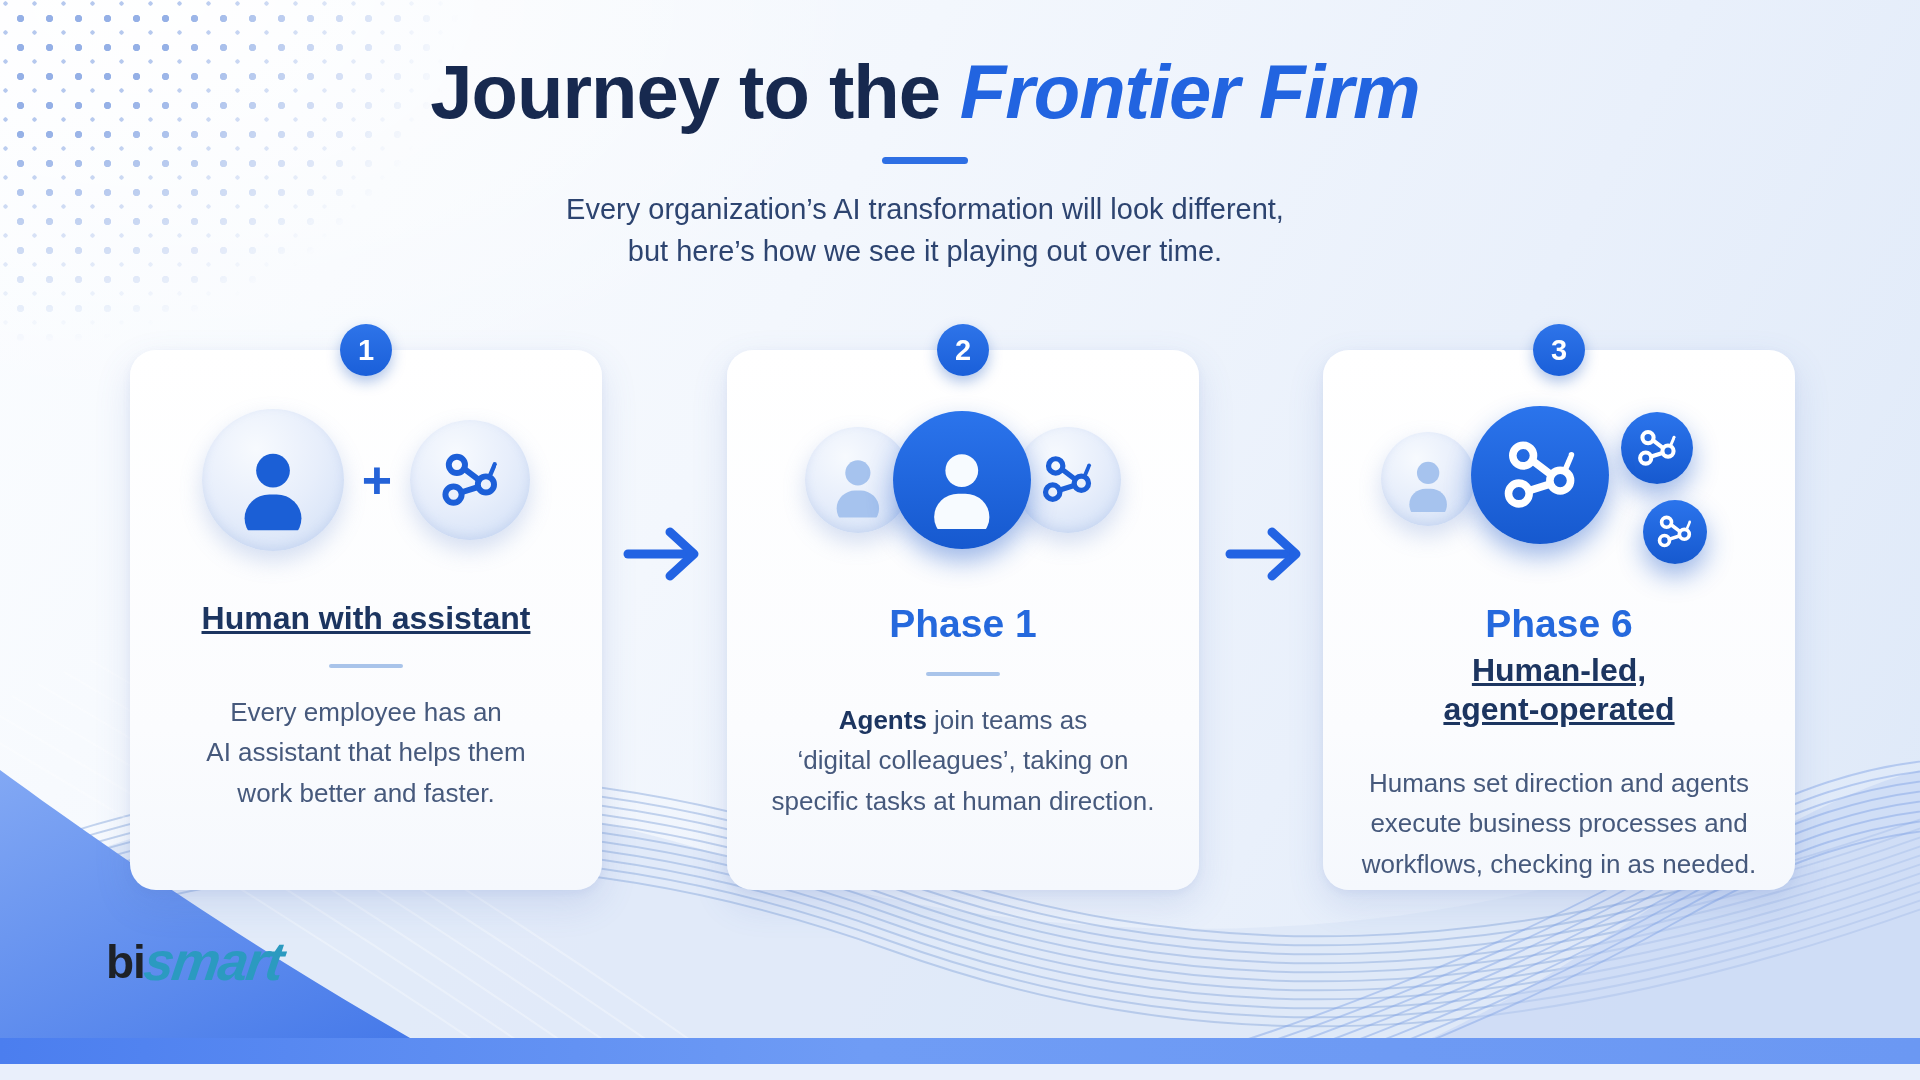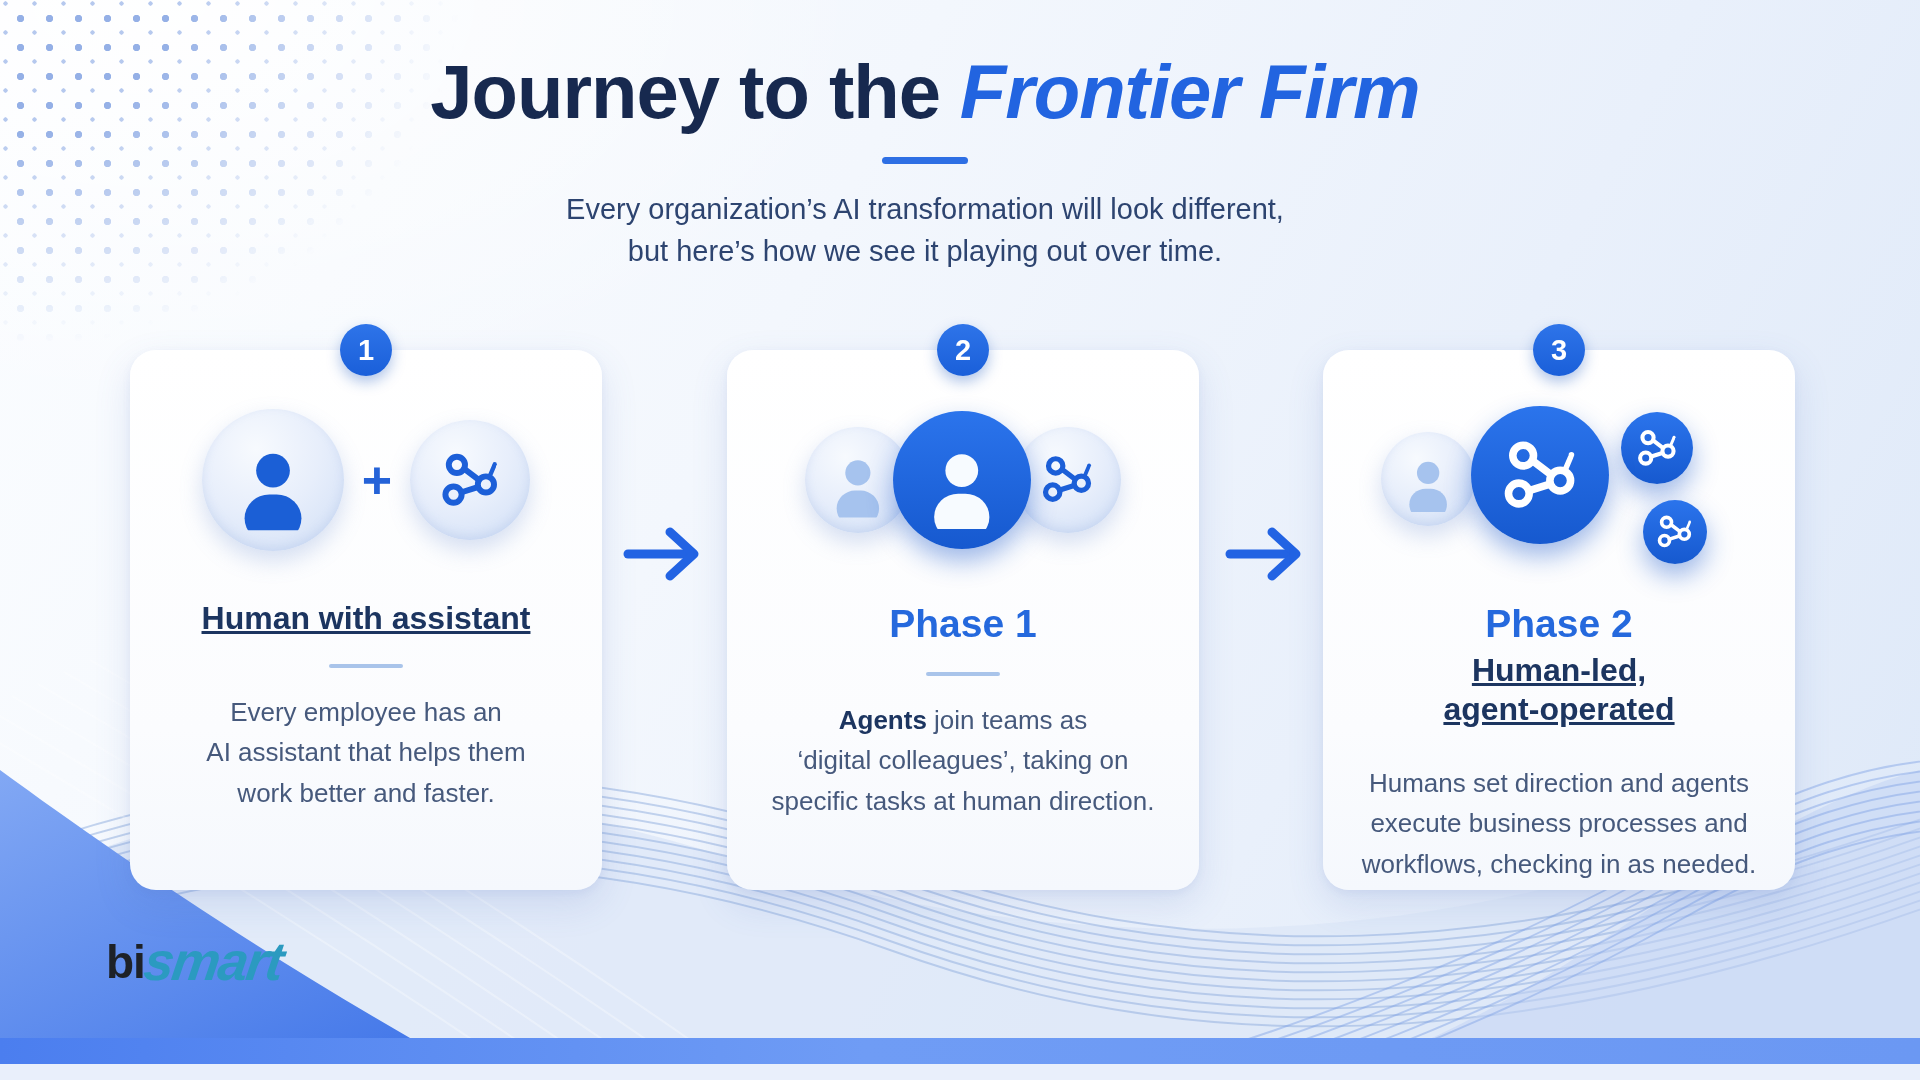--- a/index.html
+++ b/index.html
@@ -284,21 +284,21 @@
       <svg class="share-svg ink-white" viewBox="0 0 48 48" style="width:62%;height:62%;color:#ffffff">
           <use href="#icon-share"></use>
         </svg>
     </div>
     <div class="circle c-solid p3-s2">
       <svg class="share-svg ink-white" viewBox="0 0 48 48" style="width:62%;height:62%;color:#ffffff">
           <use href="#icon-share"></use>
         </svg>
     </div>
   </div>
-  <h3 class="phase-title">Phase 2</h3>
+  <h3 class="phase-title">Phase 6</h3>
   <h4 class="phase-subtitle pre">Human-led,
 agent-operated</h4>
   <p class="phase-body"><strong></strong><span class="pre">Humans set direction and agents
 execute business processes and
 workflows, checking in as needed.</span></p>
 </section>
 
 <div class="logo">
   <span class="logo-prefix">bi</span>
     <span class="logo-suffix">smart</span>

